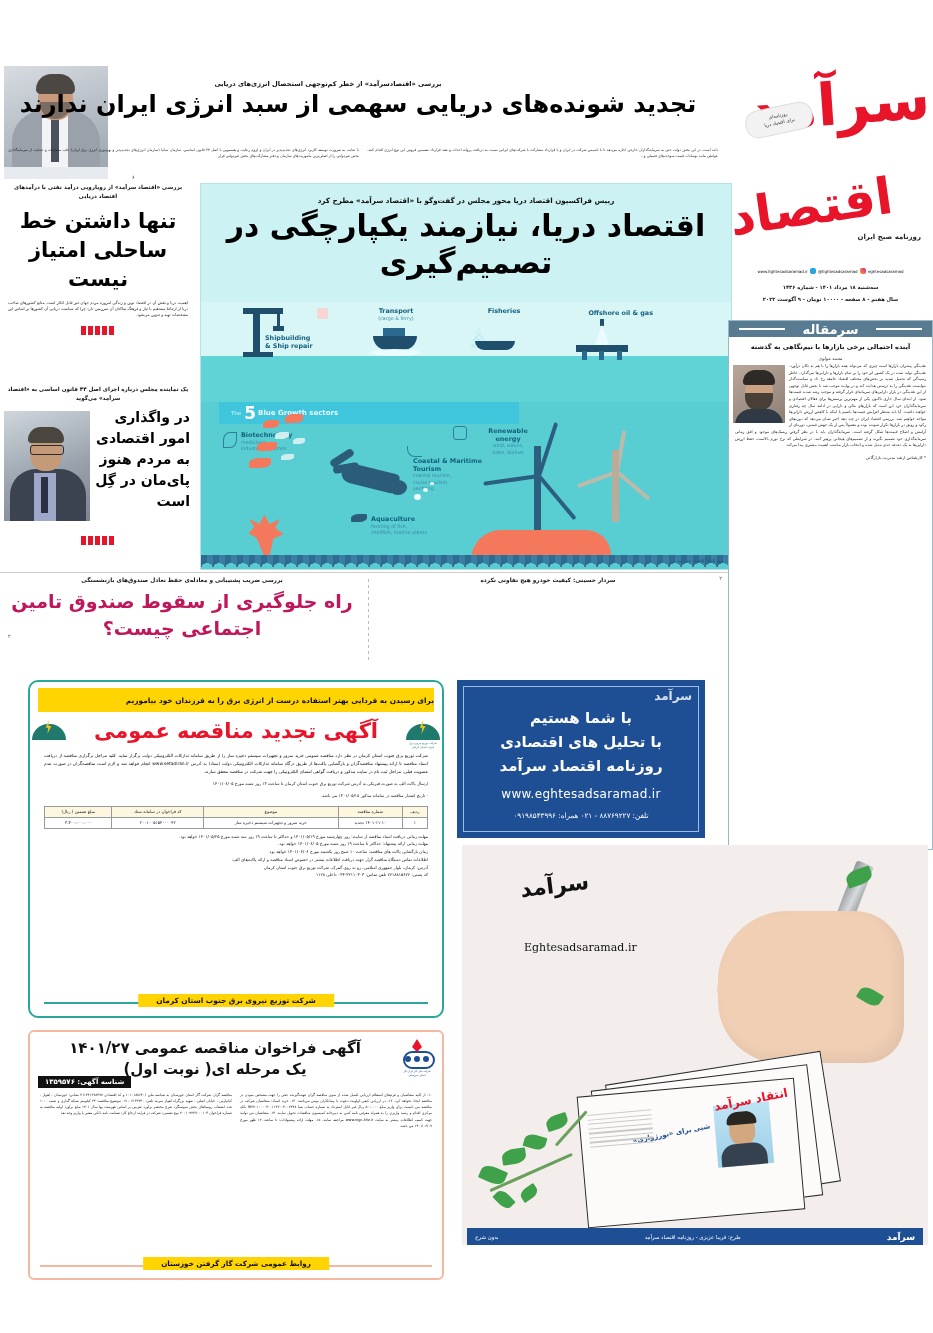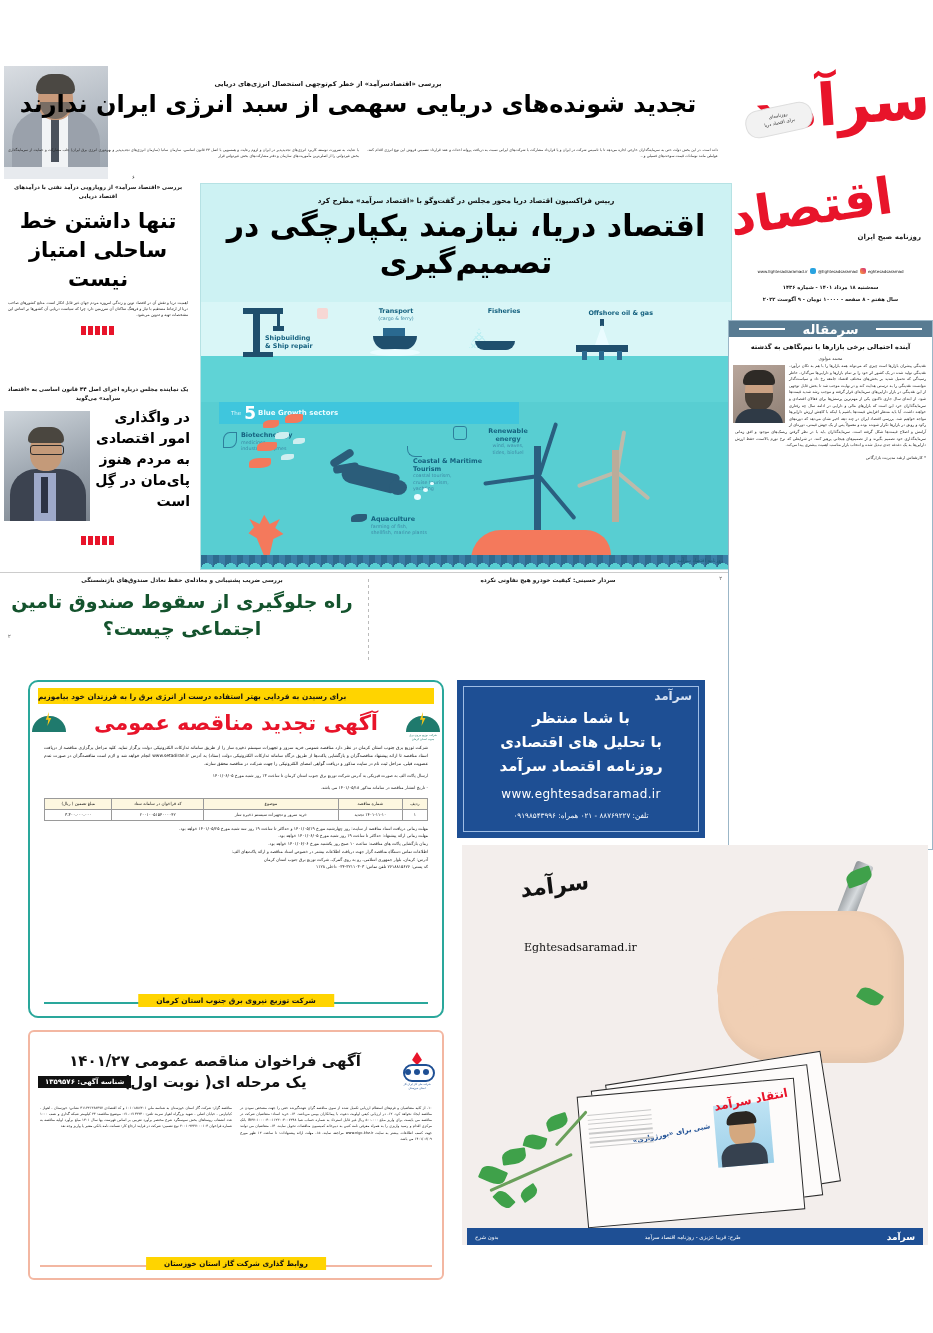--- a/index.html
+++ b/index.html
@@ -152,21 +152,21 @@
   .s2-photo .tie{left:37px;top:66px;width:7px;height:36px;background:#2c3244;}
   .s2-photo .head{left:26px;top:20px;width:32px;height:40px;background:#c49a79;border-radius:48% 48% 42% 42%;}
   .s2-photo .hair{left:24px;top:16px;width:36px;height:16px;background:#4a463f;border-radius:18px 18px 5px 5px;}
   .glasses{position:absolute;left:26px;top:34px;width:32px;height:8px;
            border:1.3px solid #2c2c2c;border-radius:3px;background:transparent;}
 
   
   #two-up{left:0;top:572px;width:730px;height:96px;border-top:1px solid #ccc;}
   .tu{position:absolute;top:4px;width:352px;}
   .tu-k{font-size:5.8px;font-weight:bold;text-align:center;color:#111;}
-  .tu-h{font-size:19px;font-weight:bold;text-align:center;line-height:1.4;color:#14532d;margin-top:5px;letter-spacing:-.4px;}
+  .tu-h{font-size:19px;font-weight:bold;text-align:center;line-height:1.4;color:#be185d;margin-top:5px;letter-spacing:-.4px;}
   .pgnum{position:absolute;bottom:2px;font-size:5px;color:#444;border:0;}
   #tu-right{right:6px;}
   #tu-left{left:6px;}
   .vdiv{position:absolute;left:368px;top:6px;width:1px;height:84px;
         background:repeating-linear-gradient(#bbb 0 3px,transparent 3px 6px);}
 
   
   #edit{right:0;top:320px;width:205px;height:530px;border:1px solid #9bb6c7;box-sizing:border-box;background:#fff;}
   #edit-bar{position:relative;height:16px;background:#587b92;display:flex;align-items:center;justify-content:center;}
   #edit-bar .ttl{color:#fff;font-size:13px;font-weight:bold;}
@@ -191,21 +191,21 @@
   #promo .mark{position:absolute;right:6px;top:2px;font-size:12px;color:#dfe9f7;font-weight:bold;opacity:.95;}
   #promo .l1{text-align:center;font-size:15px;font-weight:bold;margin-top:22px;}
   #promo .l2{text-align:center;font-size:15px;font-weight:bold;margin-top:6px;}
   #promo .l3{text-align:center;font-size:15px;font-weight:bold;margin-top:6px;}
   #promo .url{text-align:center;font-size:12px;margin-top:12px;direction:ltr;letter-spacing:.3px;}
   #promo .tel{text-align:center;font-size:7.2px;margin-top:10px;}
 
   
   #ad1{left:28px;top:680px;width:416px;height:338px;background:#fff;
        border:2px solid #2aa79b;border-radius:10px;box-sizing:border-box;overflow:hidden;}
-  #ad1-strip{margin:6px 8px 0;height:16px;background:#ffd400;display:flex;align-items:center;justify-content:flex-end;}
+  #ad1-strip{margin:6px 8px 0;height:24px;background:#ffd400;display:flex;align-items:center;justify-content:flex-start;}
   #ad1-strip span{font-size:7.4px;font-weight:bold;color:#111;}
   .ad1-logo{width:34px;height:30px;position:relative;}
   .ad1-logo .arc{position:absolute;left:0;bottom:6px;width:34px;height:16px;background:#1f7a6d;
                  border-radius:17px 17px 0 0;}
   .ad1-logo .bolt{position:absolute;left:12px;bottom:12px;width:9px;height:14px;background:#f5c518;
                   clip-path:polygon(55% 0,20% 55%,48% 55%,38% 100%,82% 42%,52% 42%);}
   .ad1-logo .cap{position:absolute;left:2px;bottom:0;width:30px;height:5px;font-size:2.8px;
                  color:#1f7a6d;text-align:center;}
   #ad1-title{display:flex;align-items:center;justify-content:center;gap:28px;margin-top:4px;}
   #ad1-title .t{font-size:21px;font-weight:bold;color:#e8142a;letter-spacing:-.6px;}
@@ -216,21 +216,21 @@
   table.tender td{border:1px solid #9a9a9a;padding:2.5px 2px;text-align:center;color:#111;}
   #ad1-rules{font-size:4.2px;line-height:1.85;text-align:justify;padding:4px 14px 0;color:#111;}
   #ad1-foot{position:absolute;left:0;right:0;bottom:6px;height:16px;}
   #ad1-foot .line{position:absolute;left:14px;right:14px;top:8px;height:1.5px;background:#2aa79b;}
   #ad1-foot .pill{position:absolute;left:50%;transform:translateX(-50%);top:0;background:#ffd400;
                   padding:2px 18px;font-size:7.4px;font-weight:bold;color:#111;}
 
   
   #ad2{left:28px;top:1030px;width:416px;height:250px;background:#fff;
        border:2px solid #f3b7a2;border-radius:6px;box-sizing:border-box;overflow:hidden;}
-  #ad2-head{display:flex;align-items:flex-start;gap:8px;padding:20px 8px 0;}
+  #ad2-head{display:flex;align-items:flex-start;gap:8px;padding:7px 8px 0;}
   .gas-logo{width:34px;height:38px;position:relative;flex:0 0 auto;}
   .gas-logo .flame{position:absolute;left:12px;top:0;width:10px;height:13px;background:#e8142a;
                    border-radius:50% 50% 50% 50%/60% 60% 40% 40%;clip-path:polygon(50% 0,100% 62%,50% 100%,0 62%);}
   .gas-logo .ring{position:absolute;left:3px;top:12px;width:28px;height:14px;border:2.5px solid #1e4f94;
                   border-radius:14px;}
   .gas-logo .b1,.gas-logo .b2,.gas-logo .b3{position:absolute;top:17px;width:6px;height:6px;
                   background:#1e4f94;border-radius:50%;}
   .gas-logo .b1{left:5px;} .gas-logo .b2{left:14px;} .gas-logo .b3{left:23px;}
   .gas-logo .cap{position:absolute;left:0;bottom:0;width:34px;font-size:2.6px;color:#1e4f94;text-align:center;line-height:1.3;}
   #ad2-titles{flex:1;text-align:center;}
@@ -501,21 +501,21 @@
       <div class="abs beard"></div>
       <div class="abs suit"></div>
     </div>
     <div id="edit-body">نقدینگی پیشران بازارها است چیزی که می‌تواند همه بازارها را با هم به تکان درآورد. نقدینگی تولید شده در یک کشور اثر خود را بر تمام بازارها و دارایی‌ها می‌گذارد. خاطر رسیدگی که تحمیل شدید بر بخش‌های مختلف اقتصاد جامعه رخ داد و سیاست‌گذار نتوانست نقدینگی را به درستی هدایت کند و در نهایت موجب شد تا بخش قابل توجهی از این نقدینگی در بازار دارایی‌های سرمایه‌ای قرار گرفته و موجب رشد شدید قیمت‌ها شود. از ابتدای سال جاری تاکنون یکی از مهم‌ترین پرسش‌ها برای فعالان اقتصادی و سرمایه‌گذاران خرد این است که بازارهای مالی و دارایی در ادامه سال چه رفتاری خواهند داشت. آیا باید منتظر افزایش قیمت‌ها باشیم یا اینکه با کاهش ارزش دارایی‌ها مواجه خواهیم شد. بررسی اقتصاد ایران در چند دهه اخیر نشان می‌دهد که دوره‌های رکود و رونق در بازارها تکرار شونده بوده و معمولاً پس از یک جهش قیمتی، دوره‌ای از آرامش و اصلاح قیمت‌ها شکل گرفته است. سرمایه‌گذاران باید با در نظر گرفتن ریسک‌های موجود و افق زمانی سرمایه‌گذاری خود تصمیم بگیرند و از تصمیم‌های هیجانی پرهیز کنند. در شرایطی که نرخ تورم بالاست، حفظ ارزش دارایی‌ها به یک دغدغه جدی تبدیل شده و انتخاب بازار مناسب اهمیت بیشتری پیدا می‌کند.</div>
     <div id="edit-sign">* کارشناس ارشد مدیریت بازارگانی</div>
   </div>
 
   <div class="abs" id="promo">
     <div class="inner">
       <div class="mark">سرآمد</div>
-      <div class="l1">با شما منتظر</div>
+      <div class="l1">با شما هستیم</div>
       <div class="l2">با تحلیل های اقتصادی</div>
       <div class="l3">روزنامه اقتصاد سرآمد</div>
       <div class="url ltr">www.eghtesadsaramad.ir</div>
       <div class="tel">تلفن: ۸۸۷۶۹۲۲۷ - ۰۲۱    همراه: ۰۹۱۹۸۵۴۳۹۹۶</div>
     </div>
   </div>
 
   <div class="abs" id="ad1">
     <div id="ad1-strip">
       <span>برای رسیدن به فردایی بهتر استفاده درست از انرژی برق را به فرزندان خود بیاموزیم</span>
@@ -589,21 +589,21 @@
         <div class="l2">یک مرحله ای( نوبت اول)</div>
       </div>
     </div>
     <div id="ad2-code">شناسه آگهی: ۱۳۵۹۵۷۶</div>
     <div id="ad2-cols">
       <div class="c">۱۰- از کلیه متقاضیان و فرم‌های استعلام ارزیابی تکمیل شده از سوی مناقصه گران عهده‌گیرنده حقی را جهت مشخص نمودن در مناقصه ایجاد نخواهد کرد. ۱۲- در ارزیابی کیفی اولویت دعوت با پیمانکاران بومی می‌باشد. ۱۳- خرید اسناد: متقاضیان شرکت در مناقصه می بایست برای واریز مبلغ ۵۰۰،۰۰۰ ریال غیر قابل استرداد به شماره حساب شبا IR۳۷۰۱۰۰۰۰۴۰۰۱۱۲۳۰۰۴۰۰۷۲۴۸ بانک مرکزی اقدام و رسید واریزی را به همراه معرفی نامه کتبی به دبیرخانه کمیسیون مناقصات تحویل نمایند. ۱۴- متقاضیان می توانند جهت کسب اطلاعات بیشتر به سایت www.nigc-khz.ir مراجعه نمایند. ۱۵- مهلت ارائه پیشنهادات: تا ساعت ۱۲ ظهر مورخ ۱۴۰۱/۰۶/۰۹ می باشد.</div>
       <div class="c">مناقصه گزار: شرکت گاز استان خوزستان به شناسه ملی ۱۰۱۰۱۸۸۶۲۰۱ و کد اقتصادی ۴۱۱۳۲۱۳۶۸۴۷۷ نشانی: خوزستان - اهواز - کیانپارس - خیابان اصلی - شهید بزرگراه اهواز سربند تلفن: ۰۶۱۳۳۳۳۰-۰۶۱ موضوع مناقصه: ۲۳ کیلومتر شبکه گذاری و نصب ۱۰۰۰ عدد انشعاب روستاهای بخش سوسنگرد شرح مختصر برآورد تقریبی بر اساس فهرست بها سال ۱۴۰۱ مبلغ برآورد اولیه مناقصه به شماره فراخوان ۲۰۰۱۰۹۲۳۷۰۰۰۱۰۴ نوع تضمین: شرکت در فرایند ارجاع کار: ضمانت نامه بانکی معتبر یا واریز وجه نقد</div>
     </div>
     <div id="ad2-foot">
       <div class="line"></div>
-      <div class="pill">روابط گذاری شرکت گاز استان خوزستان</div>
+      <div class="pill">روابط عمومی شرکت گاز گرفتن خوزستان</div>
     </div>
   </div>
 
   <div class="abs" id="cartoon">
     <div class="brand">سرآمد</div>
     <div class="brandurl">Eghtesadsaramad.ir</div>
 
     <div class="pen"></div>
     <div class="pen-tip"></div>
     <div class="hand"></div>

